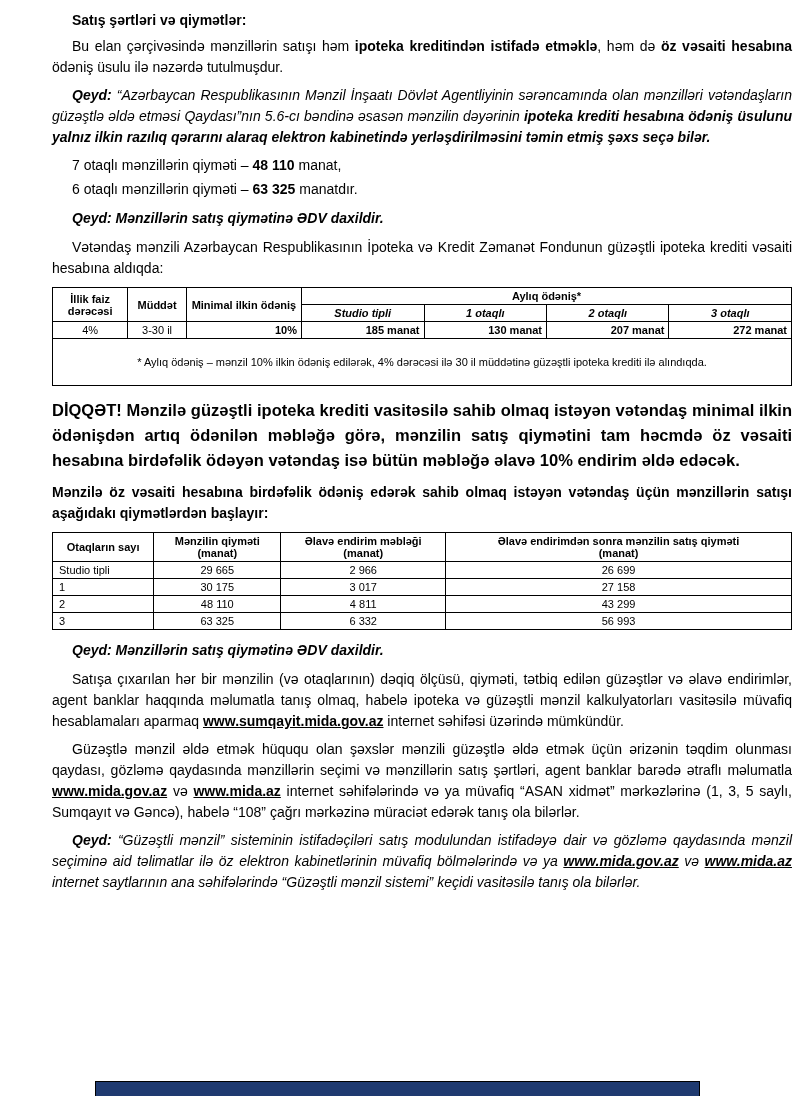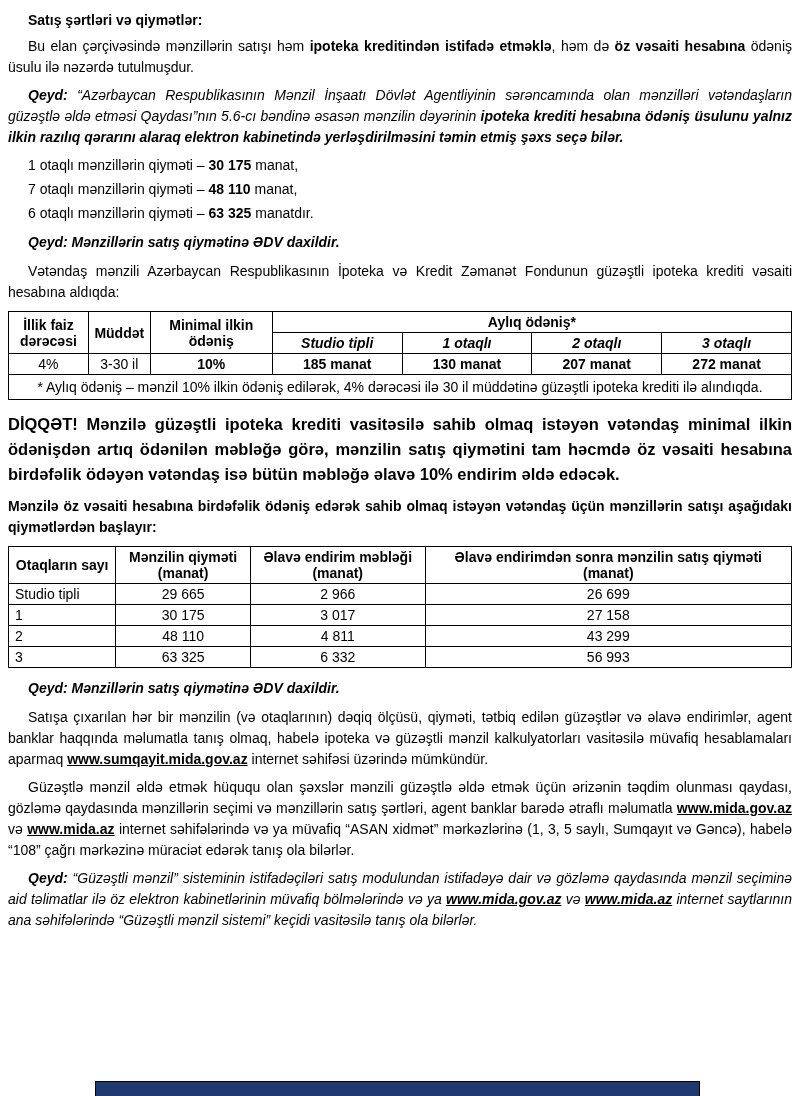--- a/index.html
+++ b/index.html
@@ -1,62 +1,61 @@
 <!DOCTYPE html>
 <html><head>
 <meta charset="utf-8">
 <style>
   * { margin:0; padding:0; box-sizing:border-box; }
   html,body { background:#ffffff; }
   body {
     width:800px; height:1096px; position:relative; overflow:hidden;
     font-family:"Liberation Sans", sans-serif; color:#000;
   }
-  .page { padding:12px 8px 0 8px; }
+  .page { padding:12px 8px 0 8px;margin-left:44px; }
   p { font-size:14px; line-height:1.5; text-align:justify; margin:0 0 7px 0; }
   .indent { text-indent:20px; }
   .it { font-style:italic; }
   .b  { font-weight:bold; }
   .title { font-size:14px; font-weight:bold; text-indent:20px; margin-bottom:8px; }
   .price-line { margin:0 0 3px 0; }
   .qeyd-edv { font-weight:bold; font-style:italic; margin:8px 0; }
   .attention {
     font-size:16.5px; font-weight:bold; line-height:1.5;
     text-align:justify; margin:12px 0 10px 0;
   }
   .lead-bold { font-weight:bold; margin:4px 0 8px 0; }
   .lnk { font-weight:bold; text-decoration:underline; }
   table { width:100%; border-collapse:collapse; margin:8px 0 10px 0; }
   th, td {
-    border:1px solid #000; font-size:14px; padding:2px 4px;
+    border:1px solid #000; font-size:11px; padding:2px 4px;
     text-align:center; vertical-align:middle;
   }
   th { font-weight:bold; }
   th .sub { display:block; font-weight:bold; }
   .sub-head { font-weight:bold; font-style:italic; }
-  .cell-b { font-weight:bold; }
-  .foot-cell { text-align:center; font-weight:normal; padding:4px; }
+  .cell-b { font-weight:bold;text-align:right; }
+  .foot-cell { text-align:center; font-weight:normal; padding:17px; }
   #t2 td.first { text-align:left; padding-left:6px; }
   .partial-bar {
     position:absolute; left:95px; bottom:0; width:605px; height:15px;
     background:#1f3a70; border:1px solid #000; border-bottom:none;
   }
 </style>
 </head>
 <body>
 
 <div class="page">
 
   <div class="title">Satış şərtləri və qiymətlər:</div>
 
   <p class="indent"><span>Bu elan çərçivəsində mənzillərin satışı həm </span><span class="b">ipoteka kreditindən istifadə etməklə</span><span>, həm də </span><span class="b">öz vəsaiti hesabına</span><span> ödəniş üsulu ilə nəzərdə tutulmuşdur.</span></p>
 
   <p class="indent it"><span class="b">Qeyd:</span><span> “Azərbaycan Respublikasının Mənzil İnşaatı Dövlət Agentliyinin sərəncamında olan mənzilləri vətəndaşların güzəştlə əldə etməsi Qaydası”nın 5.6-cı bəndinə əsasən mənzilin dəyərinin </span><span class="b">ipoteka krediti hesabına ödəniş üsulunu yalnız ilkin razılıq qərarını alaraq elektron kabinetində yerləşdirilməsini təmin etmiş şəxs seçə bilər.</span></p>
 
-  <p class="indent price-line"><span>1 otaqlı mənzillərin qiyməti – </span><span class="b">30 175</span><span> manat,</span></p>
   <p class="indent price-line"><span>7 otaqlı mənzillərin qiyməti – </span><span class="b">48 110</span><span> manat,</span></p>
   <p class="indent price-line"><span>6 otaqlı mənzillərin qiyməti – </span><span class="b">63 325</span><span> manatdır.</span></p>
 
   <p class="indent qeyd-edv">Qeyd: Mənzillərin satış qiymətinə ƏDV daxildir.</p>
 
   <p class="indent">Vətəndaş mənzili Azərbaycan Respublikasının İpoteka və Kredit Zəmanət Fondunun güzəştli ipoteka krediti vəsaiti hesabına aldıqda:</p>
 
   <table id="t1">
     <colgroup>
       <col style="width:10.2%">

